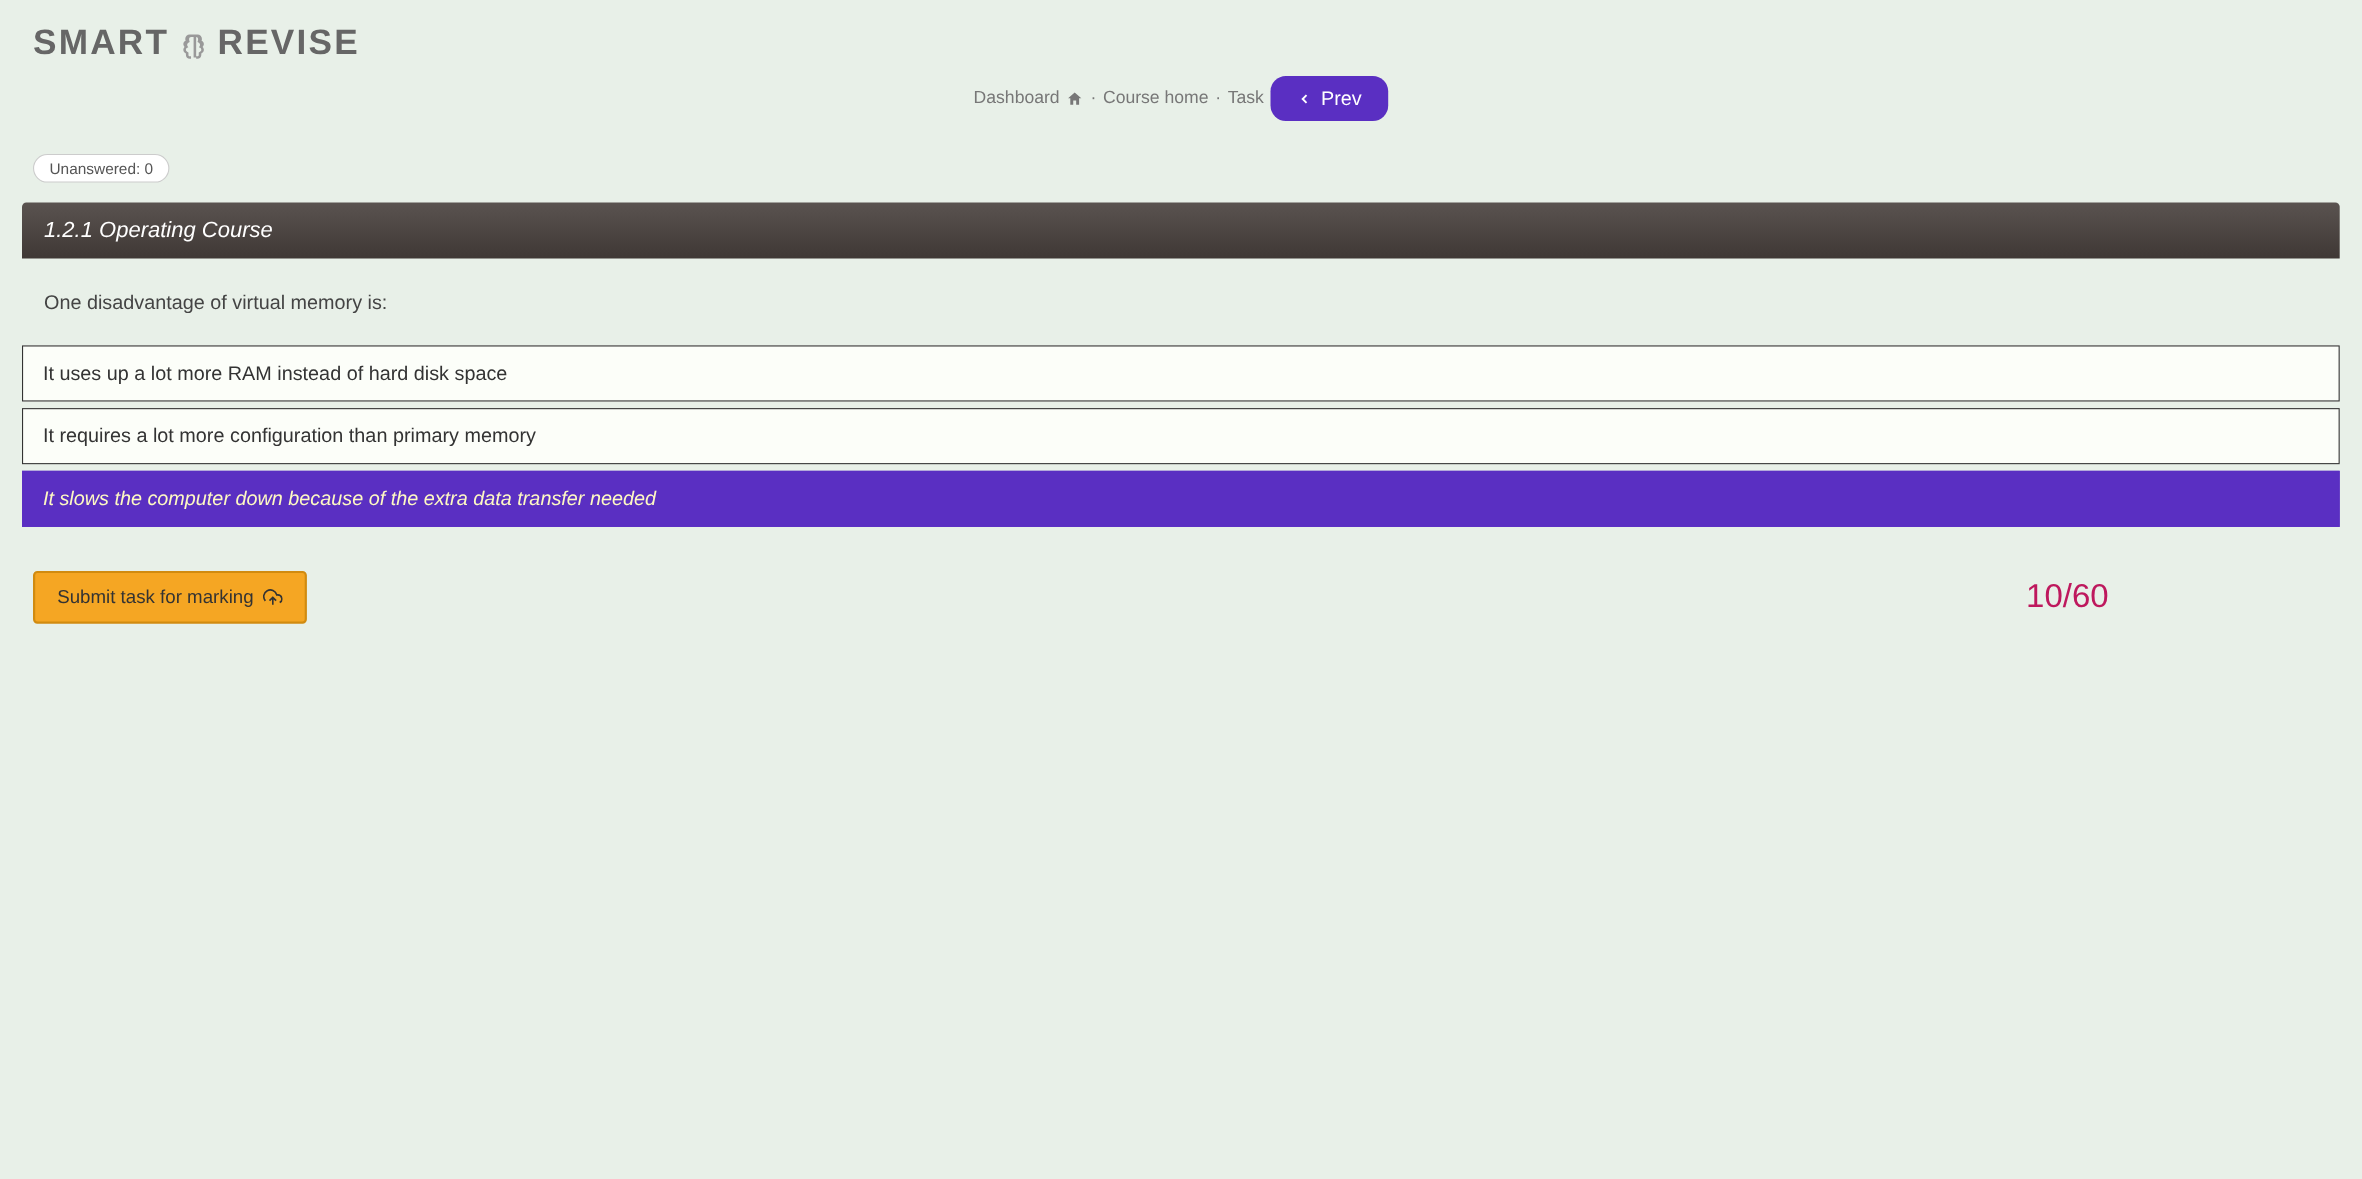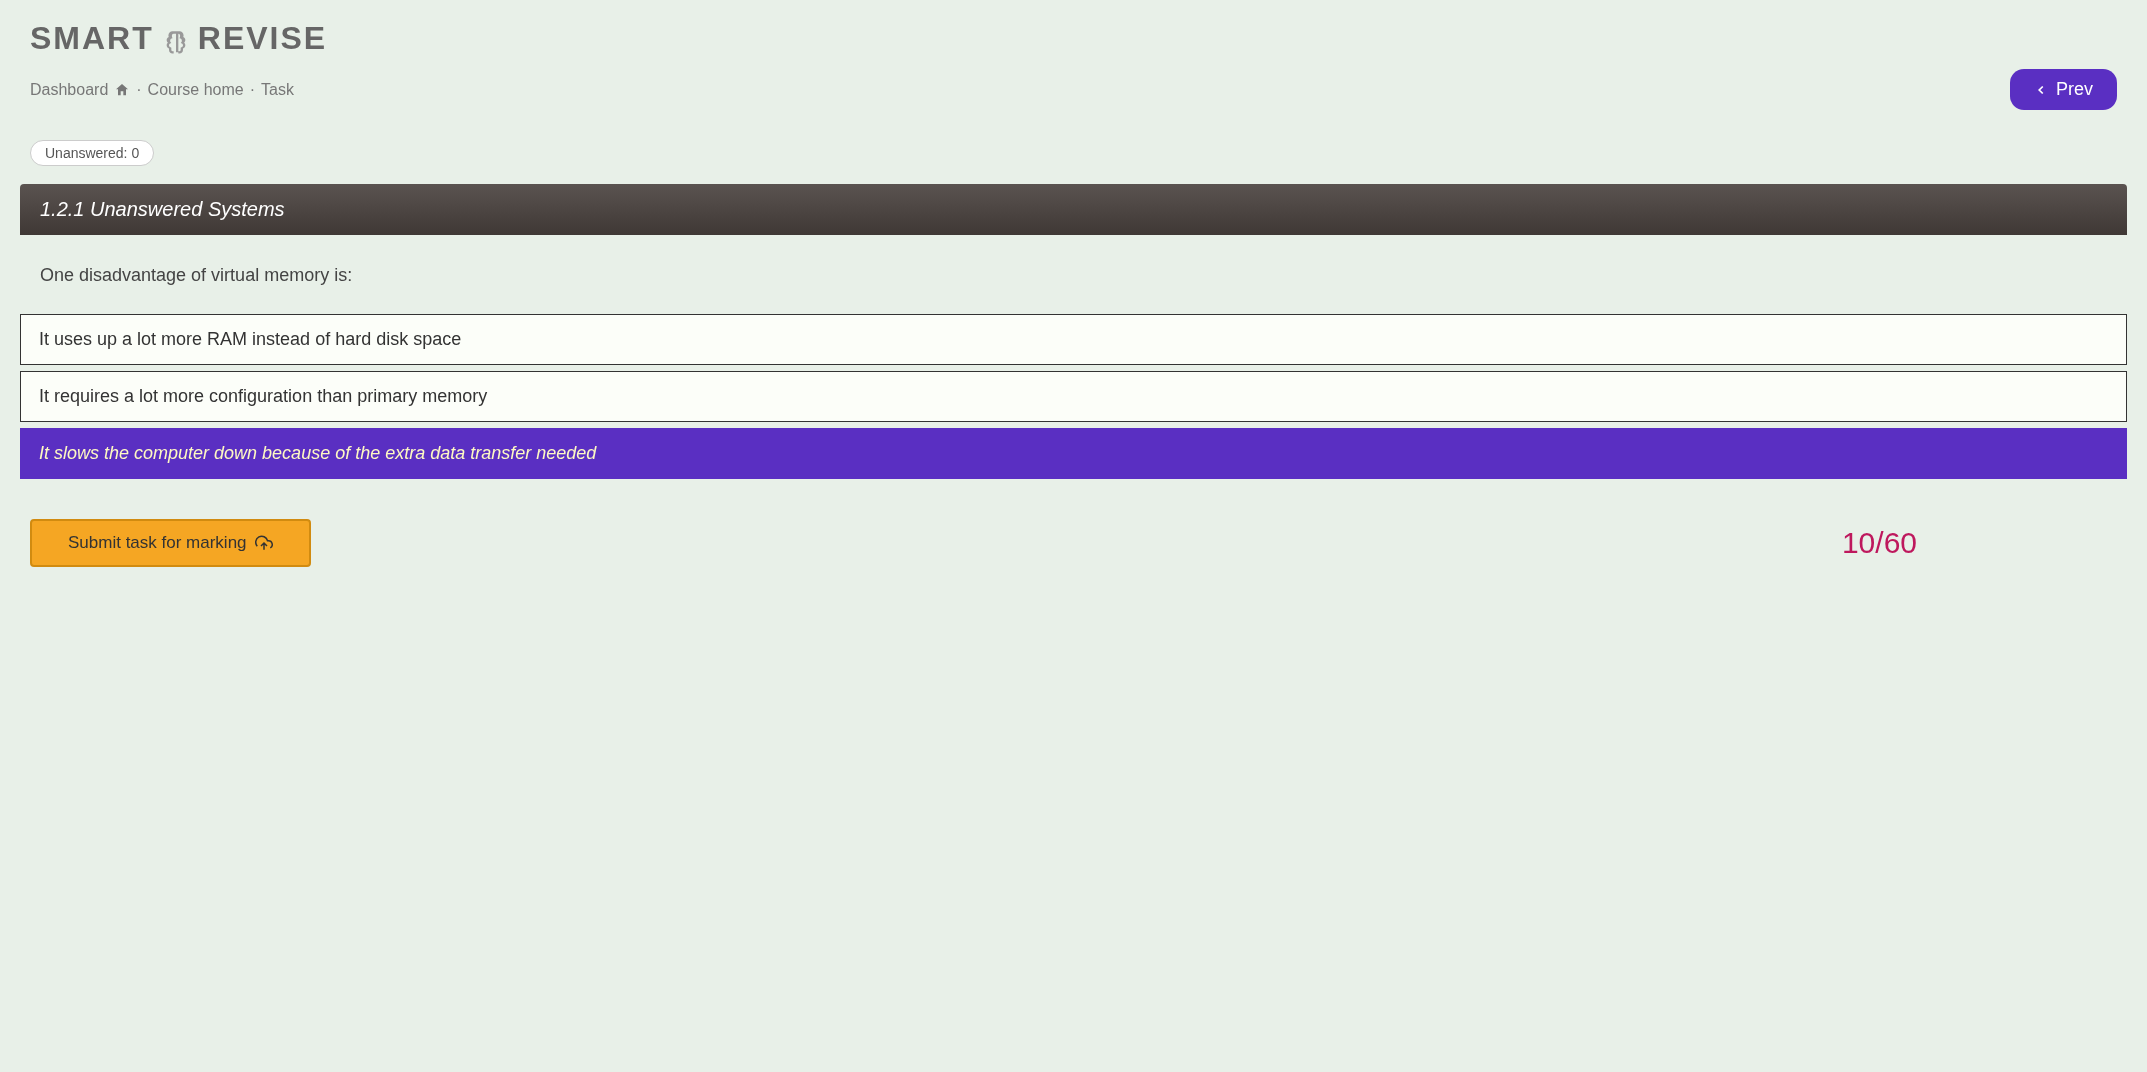--- a/index.html
+++ b/index.html
@@ -26,21 +26,21 @@
       width: 28px;
       height: 28px;
     }
     .breadcrumb {
       margin-top: 12px;
       color: #777;
       font-size: 16px;
       display: flex;
       align-items: center;
       gap: 6px;
-      justify-content: space-between;
+      justify-content: center;
     }
     .breadcrumb-left {
       display: flex;
       align-items: center;
       gap: 6px;
     }
     .breadcrumb a {
       color: #777;
       text-decoration: none;
     }
@@ -120,21 +120,21 @@
     .footer-row {
       margin: 40px 30px;
       display: flex;
       justify-content: space-between;
       align-items: center;
     }
     .submit-btn {
       background: #f5a623;
       border: 2px solid #d18b10;
       color: #333;
-      padding: 12px 36px;
+      padding: 12px 20px;
       font-size: 17px;
       cursor: pointer;
       border-radius: 4px;
       display: flex;
       align-items: center;
       gap: 8px;
     }
     .progress {
       font-size: 30px;
       color: #be185d;
@@ -182,21 +182,21 @@
       </span>
       <span>Prev</span>
     </button>
   </div>
 </div>
 
 <div class="status-row">
   <span class="status-badge">Unanswered: 0</span>
 </div>
 
-<div class="topic-header">1.2.1 Unanswered Systems</div>
+<div class="topic-header">1.2.1 Operating Course</div>
 
 <div class="question-area">
   <div class="question-text">One disadvantage of virtual memory is:</div>
 </div>
 
 <div class="options">
   <div class="option">It uses up a lot more RAM instead of hard disk space</div>
   <div class="option">It requires a lot more configuration than primary memory</div>
   <div class="option selected">It slows the computer down because of the extra data transfer needed</div>
 </div>

